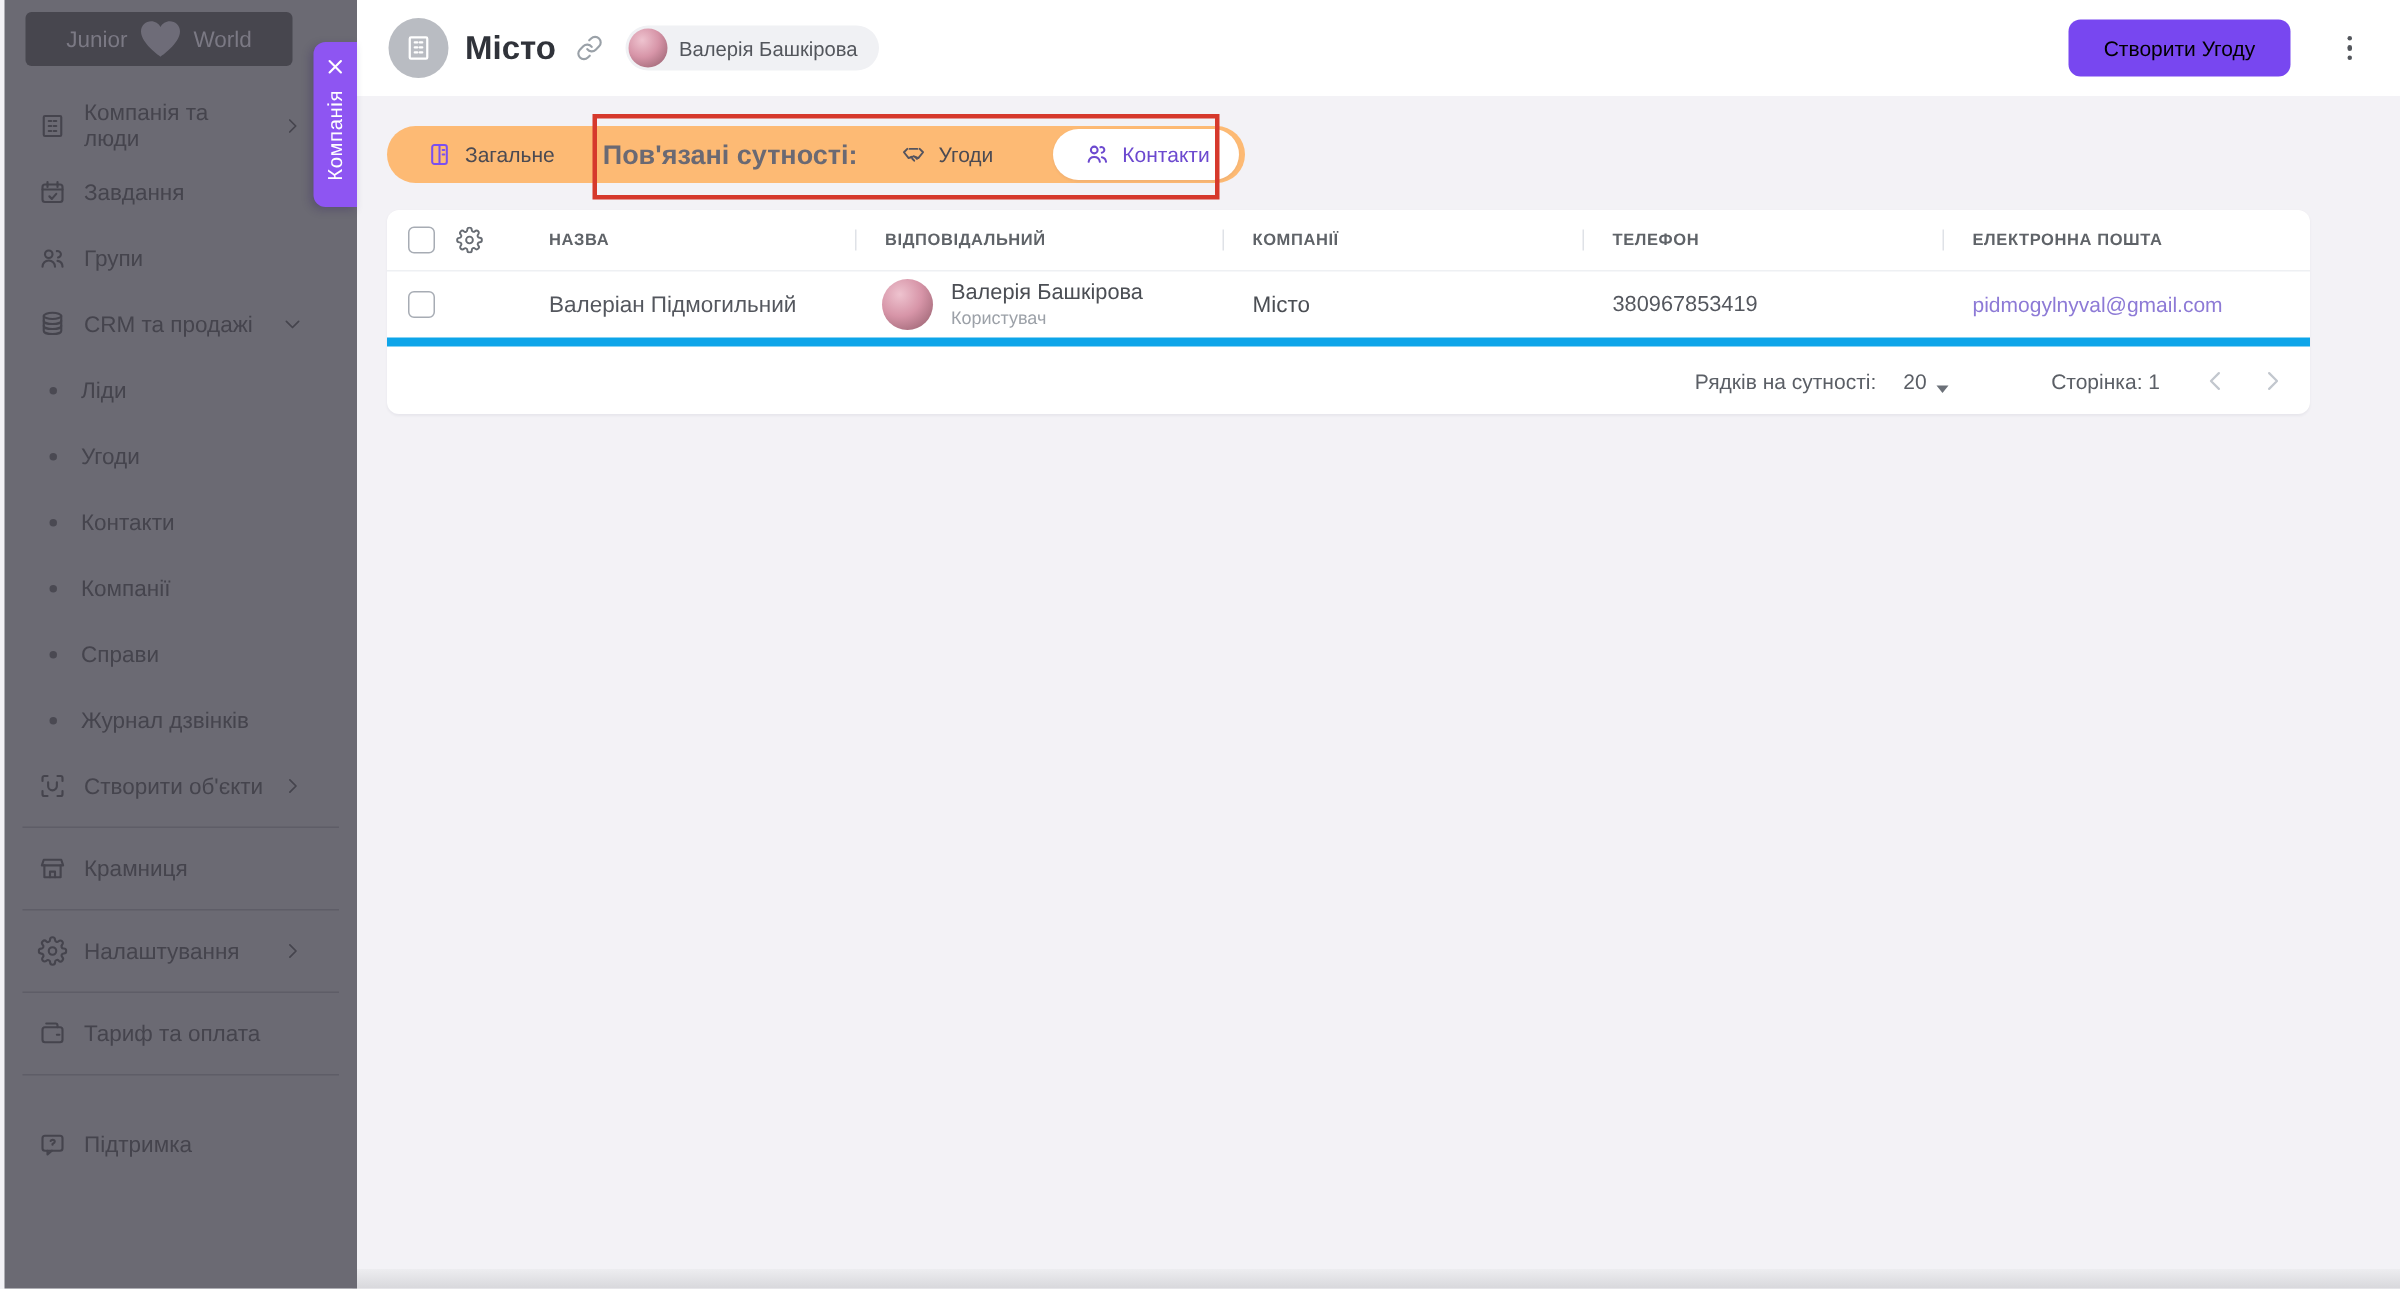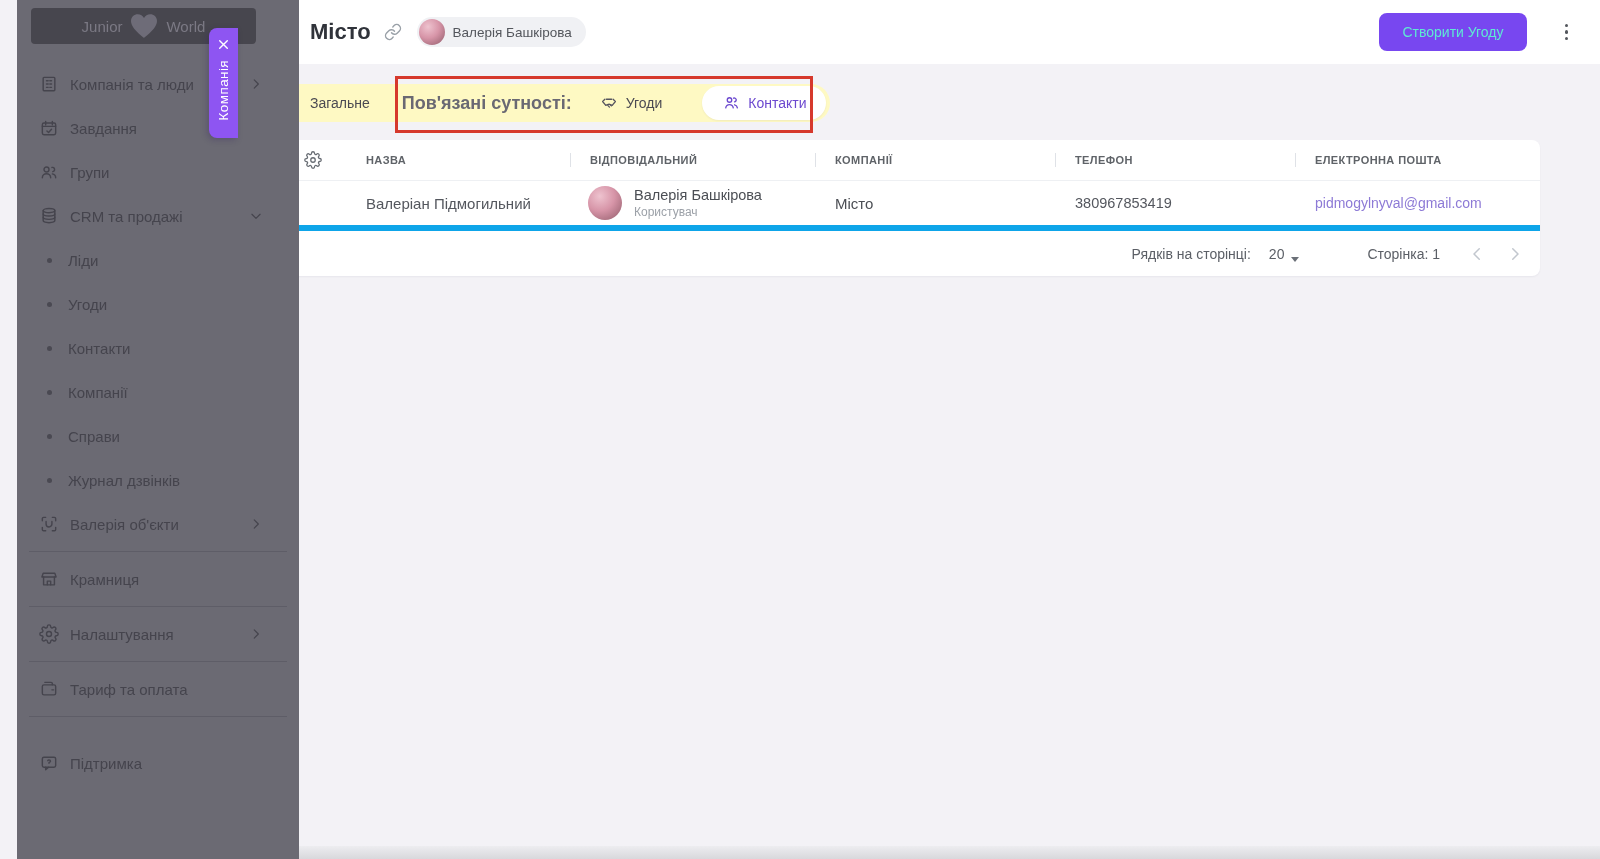--- a/index.html
+++ b/index.html
@@ -1,19 +1,19 @@
 <!DOCTYPE html>
 <html><head>
 <meta charset="utf-8">
 <style>
   * { margin:0; padding:0; box-sizing:border-box; }
   html,body { width:1600px; height:859px; overflow:hidden; font-family:"Liberation Sans", sans-serif; background:#f3f2f6; }
 
   
-  .sidebar { position:absolute; left:17px; top:0; width:282px; height:859px; background:#6b6a73; color:#45444d; overflow:hidden; z-index:2; }
+  .sidebar { position:absolute; left:3px; top:0; width:235px; height:859px; background:#6b6a73; color:#45444d; overflow:hidden; z-index:2; }
   .logo-box { margin:8px 43px 0 14px; height:36px; background:#47464e; border-radius:4px; display:flex; align-items:center; justify-content:center; gap:7px; color:#7b7984; font-size:15px; }
   .logo-heart { width:30px; height:26px; color:#6e6c78; }
   .nav { margin-top:18px; }
   .nav-item { height:44px; display:flex; align-items:center; padding:0 36px 0 22px; gap:11px; font-size:15px; cursor:pointer; }
   .nav-item .nicon { width:20px; height:20px; flex:0 0 20px; }
   .nav-item .chev { margin-left:auto; width:14px; height:14px; }
   .sub-item { height:44px; display:flex; align-items:center; padding-left:30px; gap:16px; font-size:15px; cursor:pointer; }
   .bullet { width:5px; height:5px; border-radius:50%; background:#4a4952; flex:0 0 5px; }
   .nav-divider { height:1px; background:#5e5d67; margin:5px 12px; }
   .bottom-gap { margin-top:24px; }
@@ -27,28 +27,28 @@
   .main { position:absolute; left:235px; top:0; width:1365px; height:754px; background:#f3f2f6; }
   .topbar { height:64px; background:#ffffff; display:flex; align-items:center; padding:0 28px 0 24px; }
   .entity-avatar { width:40px; height:40px; border-radius:50%; background:#b9bcc2; display:flex; align-items:center; justify-content:center; color:#ffffff; flex:0 0 40px; }
   .entity-avatar svg { width:20px; height:20px; }
   .page-title { font-size:22px; font-weight:600; color:#30333a; margin-left:11px; }
   .link-icon { width:18px; height:18px; color:#9aa1a8; margin-left:13px; cursor:pointer; }
   .owner-chip { margin-left:15px; height:30px; background:#f0f1f4; border-radius:15px; display:flex; align-items:center; padding:2px 14px 2px 2px; gap:8px; cursor:pointer; }
   .owner-avatar { width:26px; height:26px; border-radius:50%; background:radial-gradient(circle at 35% 30%, #eec3cf 0%, #d795a8 45%, #8f5a68 100%); }
   .owner-name { font-size:13.5px; color:#53565c; }
   .tb-spacer { flex:1; }
-  .create-btn { background:#7847f0; color:#5eead4; font-size:14px; font-weight:500; font-family:inherit; border:none; border-radius:8px; padding:11px 23px; cursor:pointer; }
+  .create-btn { background:#7847f0; color:#000000; font-size:14px; font-weight:500; font-family:inherit; border:none; border-radius:8px; padding:11px 23px; cursor:pointer; }
   .kebab { margin-left:34px; display:flex; flex-direction:column; gap:3px; cursor:pointer; padding:4px; }
   .kebab i { width:3.5px; height:3.5px; border-radius:50%; background:#53565c; }
 
   .content { position:relative; height:795px; }
 
   
-  .tabs-bar { position:absolute; left:23px; top:20px; height:38px; background:#fef9c3; border-radius:19px; display:inline-flex; align-items:center; padding:0 4px 0 6px; }
+  .tabs-bar { position:absolute; left:23px; top:20px; height:38px; background:#fdba74; border-radius:19px; display:inline-flex; align-items:center; padding:0 4px 0 6px; }
   .tab { display:flex; align-items:center; gap:8px; font-size:14px; color:#4b4a52; padding:0 20px; height:38px; cursor:pointer; white-space:nowrap; }
   .tab .ticon { width:18px; height:18px; }
   .tab-general .ticon { color:#7a4ff0; }
   .related-label { font-size:18px; color:#6a6973; padding:0 12px 0 12px; white-space:nowrap;font-weight:bold; }
   .tab-deals { padding:0 16px; }
   .tab-deals .ticon { color:#55545e; }
   .tab-active { background:#ffffff; border-radius:17px; height:34px; margin-left:24px; color:#6c49cf; box-shadow:0 1px 2px rgba(30,20,70,.06); }
   .tab-active .ticon { color:#6c49cf; }
 
   .red-annotation { position:absolute; left:160px; top:12px; width:418px; height:57px; border:3px solid #d6392c; z-index:5; pointer-events:none; }
@@ -161,21 +161,21 @@
     <div class="sub-item">
         <i class="bullet"></i>
         <span>Журнал дзвінків</span>
       </div>
 
     <div class="nav-item">
       <svg class="nicon" viewBox="0 0 24 24" fill="none" stroke="currentColor" stroke-width="1.7" stroke-linecap="round" stroke-linejoin="round">
           <path d="M4 8V5.5A1.5 1.5 0 0 1 5.5 4H8M16 4h2.5A1.5 1.5 0 0 1 20 5.5V8M20 16v2.5a1.5 1.5 0 0 1-1.5 1.5H16M8 20H5.5A1.5 1.5 0 0 1 4 18.5V16"></path>
           <path d="M8.5 9v3a3.5 3.5 0 0 0 7 0V9"></path>
         </svg>
-      <span>Валерія об'єкти</span>
+      <span>Створити об'єкти</span>
       <svg class="chev" viewBox="0 0 24 24" fill="none" stroke="currentColor" stroke-width="2" stroke-linecap="round" stroke-linejoin="round">
           <polyline points="9 5 16 12 9 19"></polyline>
         </svg>
     </div>
     <div class="nav-divider"></div>
     <div class="nav-item">
       <svg class="nicon" viewBox="0 0 24 24" fill="none" stroke="currentColor" stroke-width="1.7" stroke-linecap="round" stroke-linejoin="round">
           <path d="M5 5h14l1.5 4.5h-17z"></path>
           <path d="M5.5 9.5V19h13V9.5"></path>
           <path d="M10 19v-4.5h4V19"></path>
@@ -310,21 +310,21 @@
             <div class="resp-name">Валерія Башкірова</div>
             <div class="resp-role">Користувач</div>
           </span>
         </div>
         <div class="cell-company">Місто</div>
         <div class="cell-phone">380967853419</div>
         <div class="cell-email">pidmogylnyval@gmail.com</div>
       </div>
 
       <div class="tfoot">
-        <span class="rpp-label">Рядків на сторінці:</span>
+        <span class="rpp-label">Рядків на сутності:</span>
         <span class="rpp-select">
           <span>20</span>
           <i class="caret-down"></i>
         </span>
         <span class="page-label">Сторінка: 1</span>
         <svg class="pg-chev pg-prev" viewBox="0 0 24 24" fill="none" stroke="currentColor" stroke-width="2" stroke-linecap="round" stroke-linejoin="round">
             <polyline points="15 5 8 12 15 19"></polyline>
           </svg>
         <svg class="pg-chev pg-next" viewBox="0 0 24 24" fill="none" stroke="currentColor" stroke-width="2" stroke-linecap="round" stroke-linejoin="round">
             <polyline points="9 5 16 12 9 19"></polyline>

